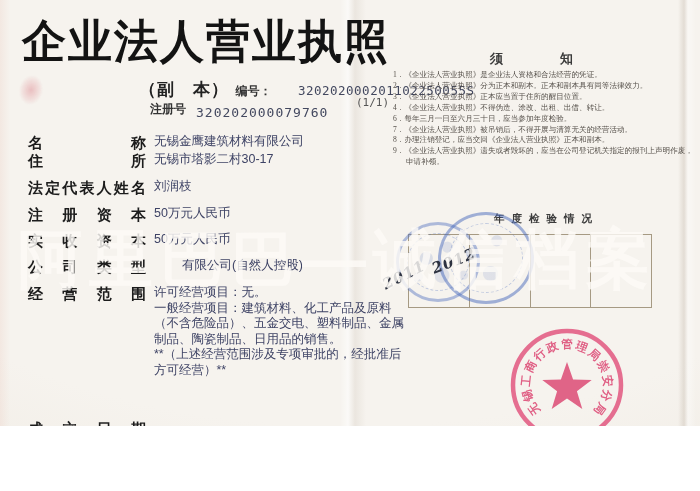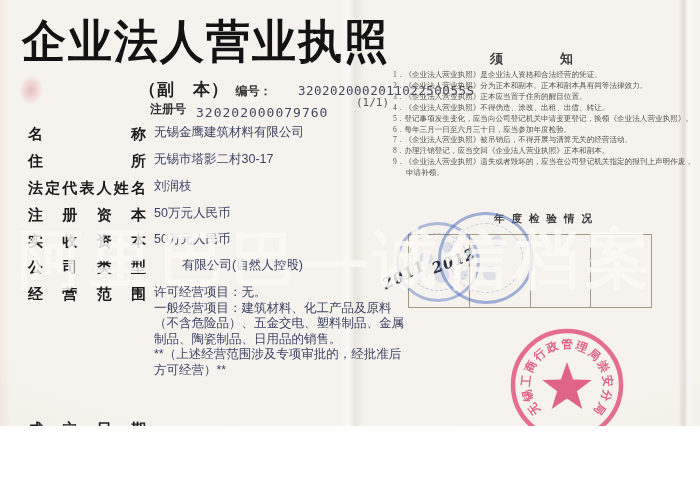--- a/index.html
+++ b/index.html
@@ -27,21 +27,21 @@
   #page-indicator{left:356px;top:96px;font-family:"DejaVu Sans Mono",monospace;font-size:11px;color:#555;}
   #red-smudge{left:19px;top:75px;width:24px;height:30px;border-radius:40%;
     background:radial-gradient(closest-side,rgba(205,70,85,.30),rgba(205,70,85,.10) 70%,transparent);
     filter:blur(.6px);transform:rotate(12deg);}
 
   
   .row{position:absolute;left:28px;display:flex;align-items:flex-start;}
   .row .lab{width:118px;flex:0 0 118px;font-size:15px;font-weight:bold;color:#1c1c1c;
     text-align:justify;text-align-last:justify;letter-spacing:0;}
   .row .val{margin-left:8px;font-size:12.5px;color:#3e4365;line-height:15.5px;white-space:pre-line;width:268px;}
-  #row-0{top:125px;} #row-1{top:152px;} #row-2{top:179px;} #row-3{top:206px;}
+  #row-0{top:134px;} #row-1{top:152px;} #row-2{top:179px;} #row-3{top:206px;}
   #row-4{top:232px;} #row-5{top:258px;gap:28px;} #row-6{top:285px;}
   #row-7{top:420px;flex-direction:column;} #row-8{top:433px;flex-direction:column;}
 
   
   #notice-title{left:490px;top:50px;font-size:13px;font-weight:bold;color:#3a3a3a;
     letter-spacing:22px;font-family:"Liberation Serif",serif;}
   #notice-list{left:393px;top:70px;width:302px;font-family:"Liberation Serif",serif;
     font-size:7.6px;line-height:10.9px;color:#56514b;}
   .notice-item{padding-left:13px;text-indent:-13px;}
 
@@ -143,21 +143,20 @@
   <div class="row" id="row-8">
     <span class="lab">营业期限</span>
   </div>
 
   <div class="abs" id="notice-title">须　知</div>
   <div class="abs" id="notice-list">
     <div class="notice-item">1．《企业法人营业执照》是企业法人资格和合法经营的凭证。</div>
     <div class="notice-item">2．《企业法人营业执照》分为正本和副本。正本和副本具有同等法律效力。</div>
     <div class="notice-item">3．《企业法人营业执照》正本应当置于住所的醒目位置。</div>
     <div class="notice-item">4．《企业法人营业执照》不得伪造、涂改、出租、出借、转让。</div>
-    <div class="notice-item">5．登记事项发生变化，应当向公司登记机关申请变更登记，换领《企业法人营业执照》。</div>
     <div class="notice-item">6．每年三月一日至六月三十日，应当参加年度检验。</div>
     <div class="notice-item">7．《企业法人营业执照》被吊销后，不得开展与清算无关的经营活动。</div>
     <div class="notice-item">8．办理注销登记，应当交回《企业法人营业执照》正本和副本。</div>
     <div class="notice-item">9．《企业法人营业执照》遗失或者毁坏的，应当在公司登记机关指定的报刊上声明作废，申请补领。</div>
   </div>
 
   <div class="abs" id="inspection-title">年度检验情况</div>
   <div class="abs" id="inspection-table">
     <div class="cell"></div>
     <div class="cell"></div>

